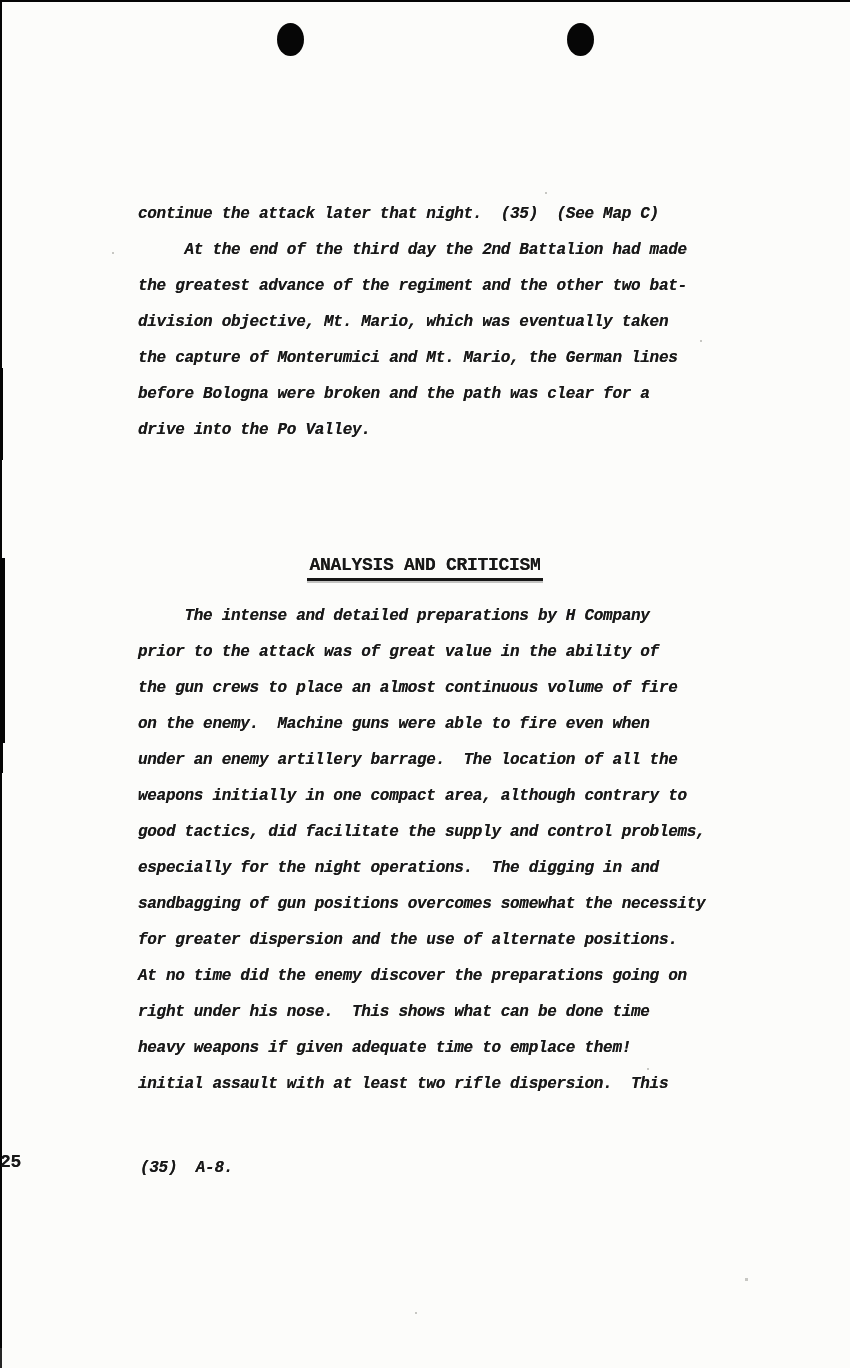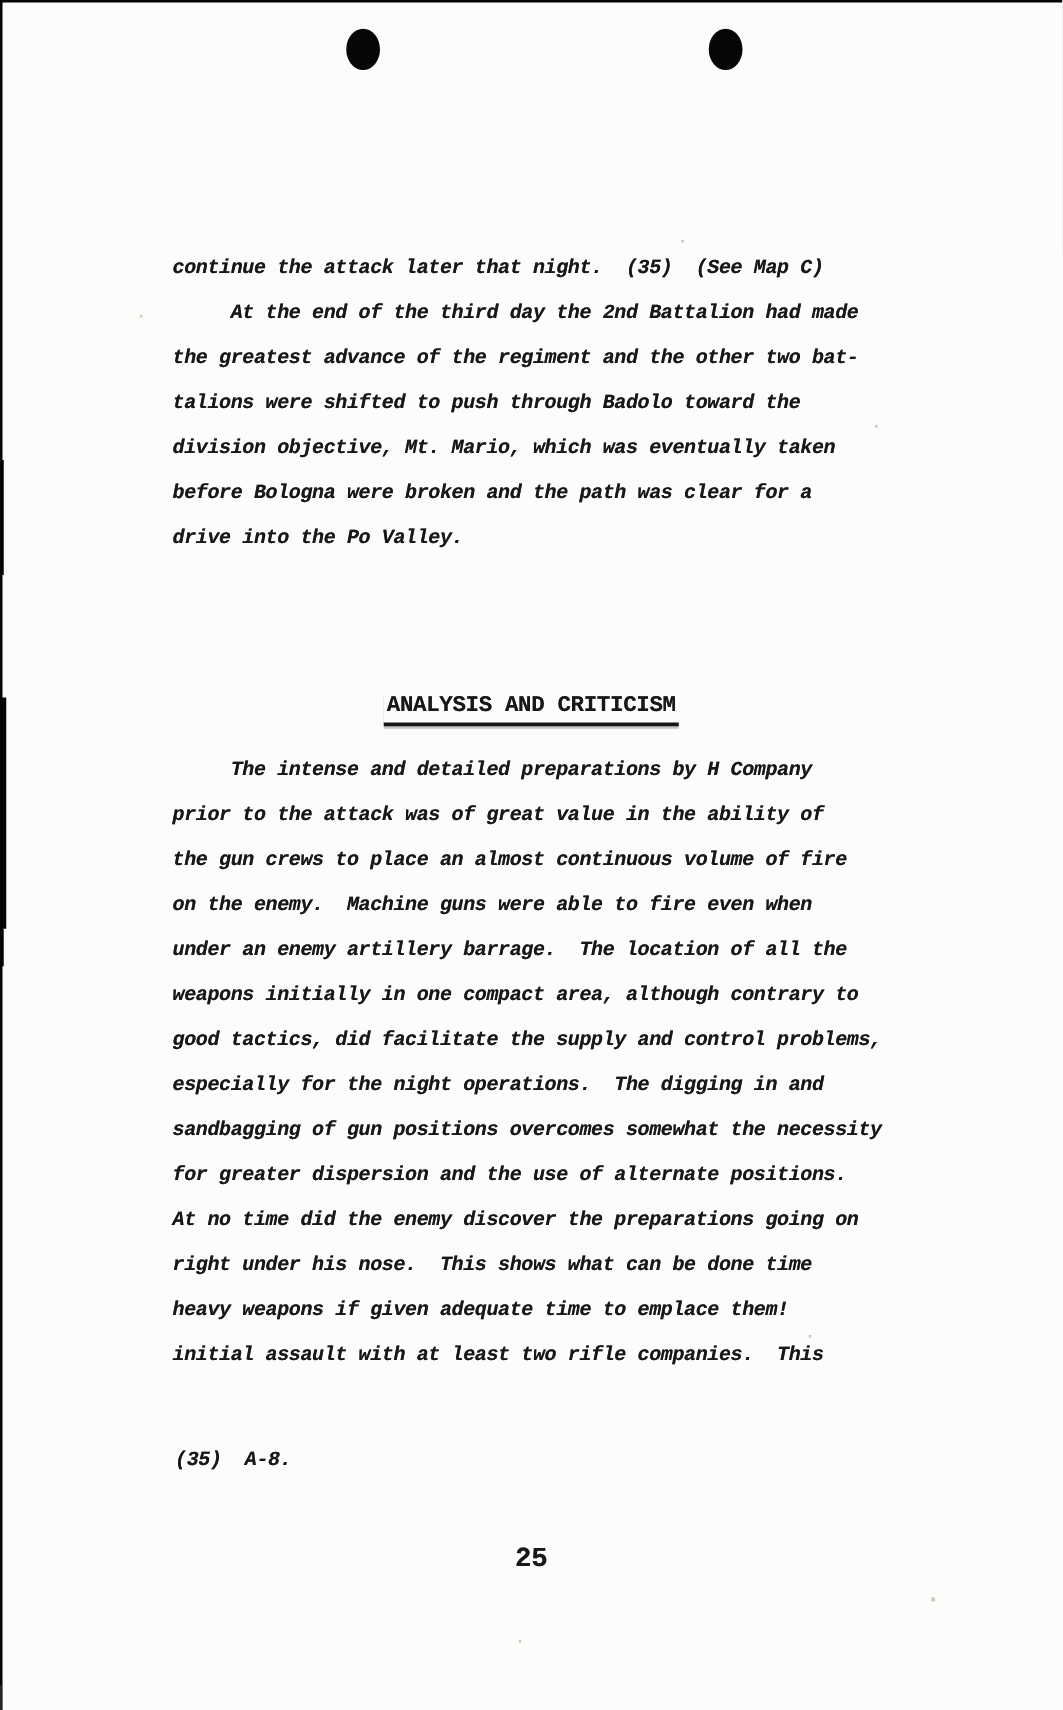--- a/index.html
+++ b/index.html
@@ -60,23 +60,22 @@
   #section-heading-row .underlined {
     display: inline-block;
     padding: 0 2px 3px 2px;
     border-bottom: 3px solid #161616;
     box-shadow: 0 2px 0 rgba(22,22,22,0.25);
   }
   #footnote-row { left: 140px; top: 1150px; }
   #page-number-row {
     position: absolute;
     left: 0; right: 0;
-    top: 1235px;
-    text-align: center;
-    font-size: 22px;
+    top: 1152px;
+    font-size: 18px;
     letter-spacing: -0.3px;
   }
   
   .speckle {
     position: absolute;
     width: 3px; height: 3px;
     background: #9a9a96;
     opacity: 0.55;
   }
   .sp1 { left: 545px; top: 192px; width:2px; height:2px; }
@@ -105,22 +104,22 @@
   <div class="speckle sp2"></div>
   <div class="speckle sp3"></div>
   <div class="speckle sp4"></div>
   <div class="speckle sp5"></div>
   <div class="speckle sp6"></div>
 
   <div id="text-block-1" class="typed">
       <div class="tline">continue the attack later that night.  (35)  (See Map C)</div>
       <div class="tline">     At the end of the third day the 2nd Battalion had made</div>
       <div class="tline">the greatest advance of the regiment and the other two bat-</div>
-      <div class="tline">talions were shifted to push through Badolo toward the</div>
       <div class="tline">division objective, Mt. Mario, which was eventually taken</div>
+      <div class="tline">the capture of Monterumici and Mt. Mario, the German lines</div>
       <div class="tline">before Bologna were broken and the path was clear for a</div>
       <div class="tline">drive into the Po Valley.</div>
     </div>
 
   <div id="section-heading-row">
     <span class="underlined">ANALYSIS AND CRITICISM</span>
   </div>
 
   <div id="text-block-2" class="typed">
       <div class="tline">     The intense and detailed preparations by H Company</div>
@@ -129,21 +128,21 @@
       <div class="tline">on the enemy.  Machine guns were able to fire even when</div>
       <div class="tline">under an enemy artillery barrage.  The location of all the</div>
       <div class="tline">weapons initially in one compact area, although contrary to</div>
       <div class="tline">good tactics, did facilitate the supply and control problems,</div>
       <div class="tline">especially for the night operations.  The digging in and</div>
       <div class="tline">sandbagging of gun positions overcomes somewhat the necessity</div>
       <div class="tline">for greater dispersion and the use of alternate positions.</div>
       <div class="tline">At no time did the enemy discover the preparations going on</div>
       <div class="tline">right under his nose.  This shows what can be done time</div>
       <div class="tline">heavy weapons if given adequate time to emplace them!</div>
-      <div class="tline">initial assault with at least two rifle companies.  This</div>
+      <div class="tline">initial assault with at least two rifle dispersion.  This</div>
     </div>
 
   <div id="footnote-row" class="typed">
     <div class="tline">(35)  A-8.</div>
   </div>
 
   <div id="page-number-row">
     <span>25</span>
   </div>
 

